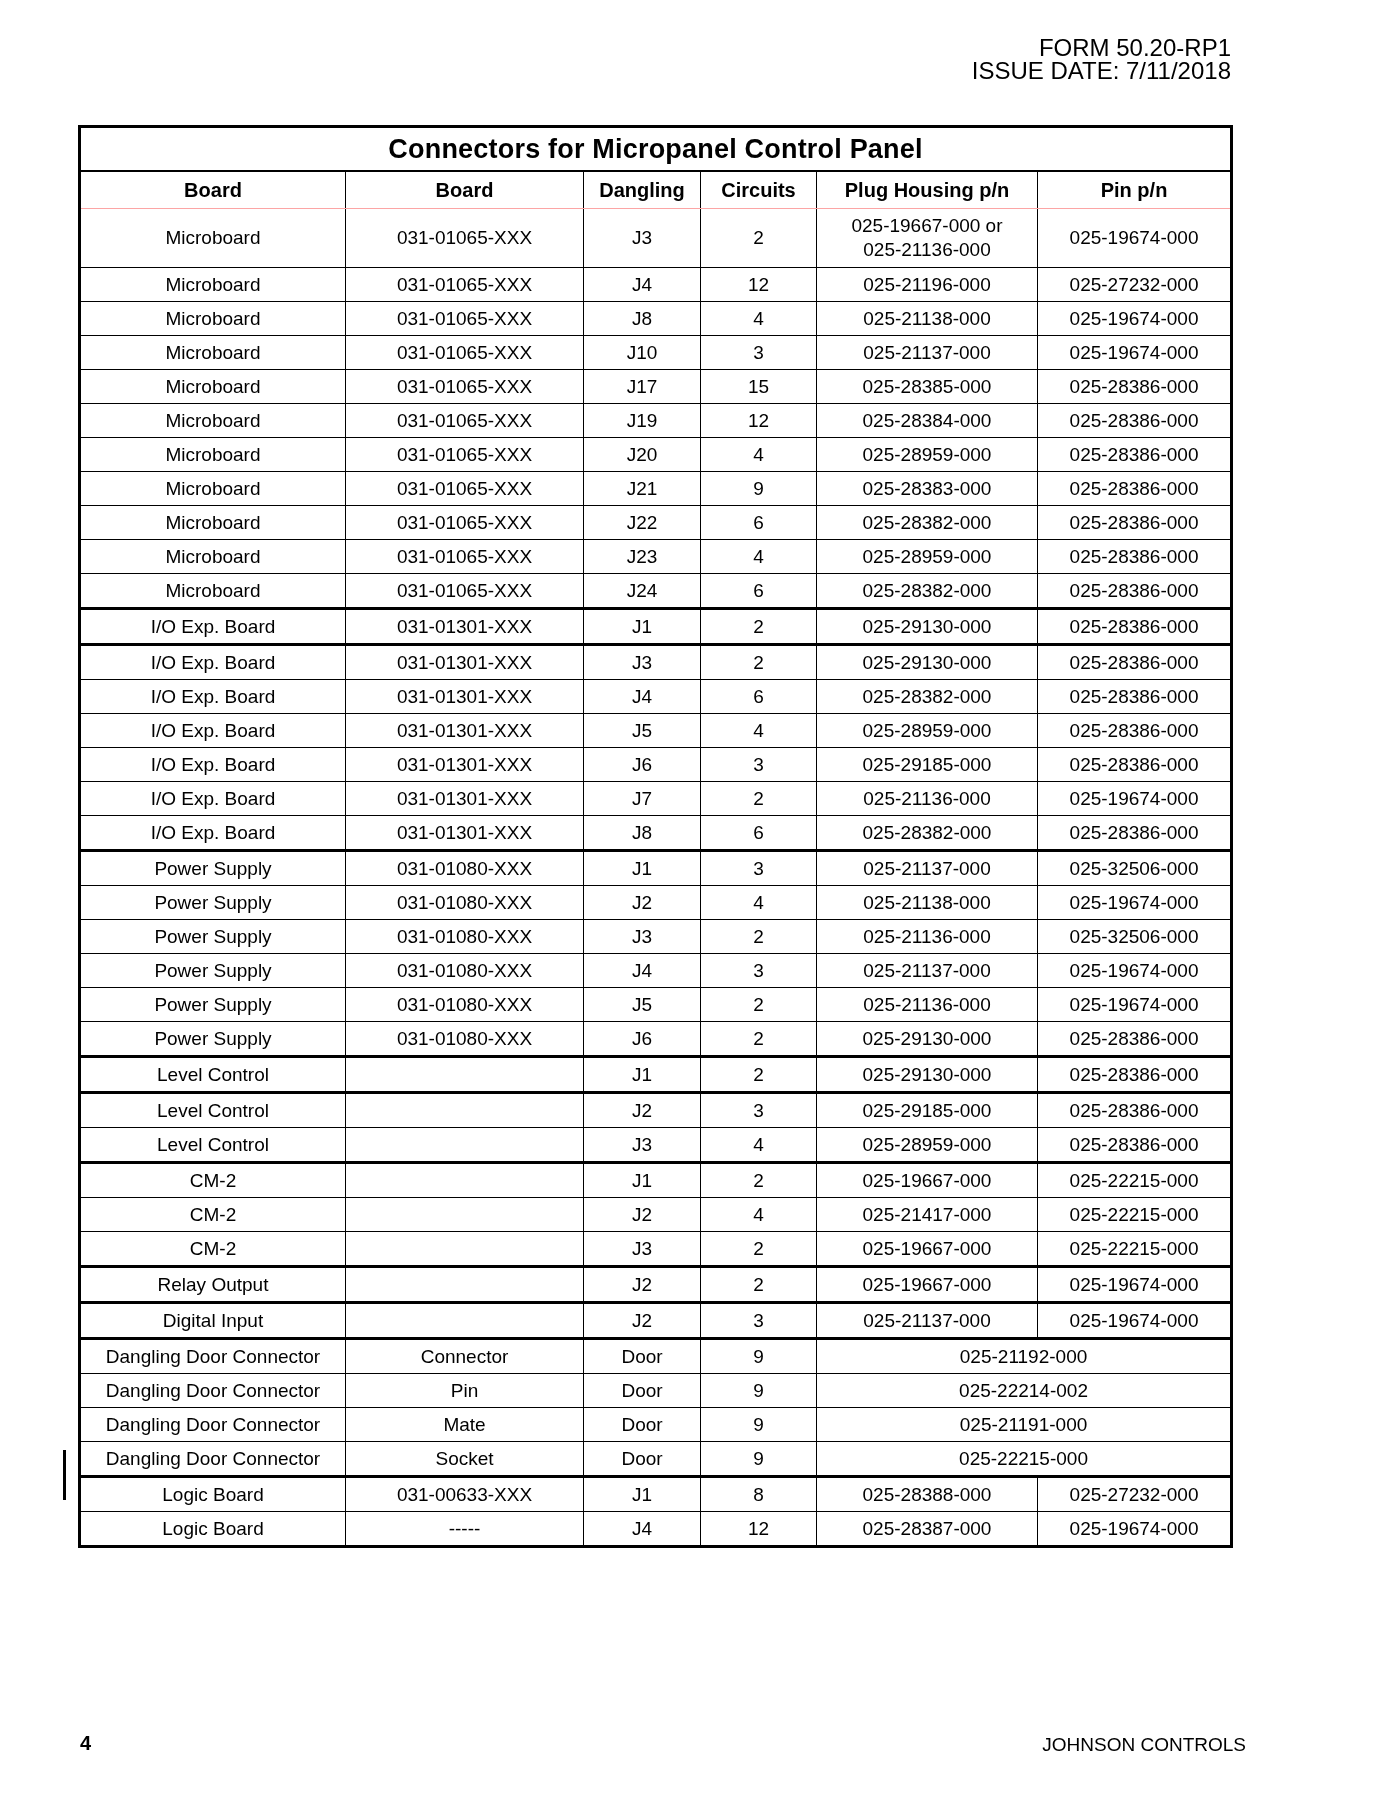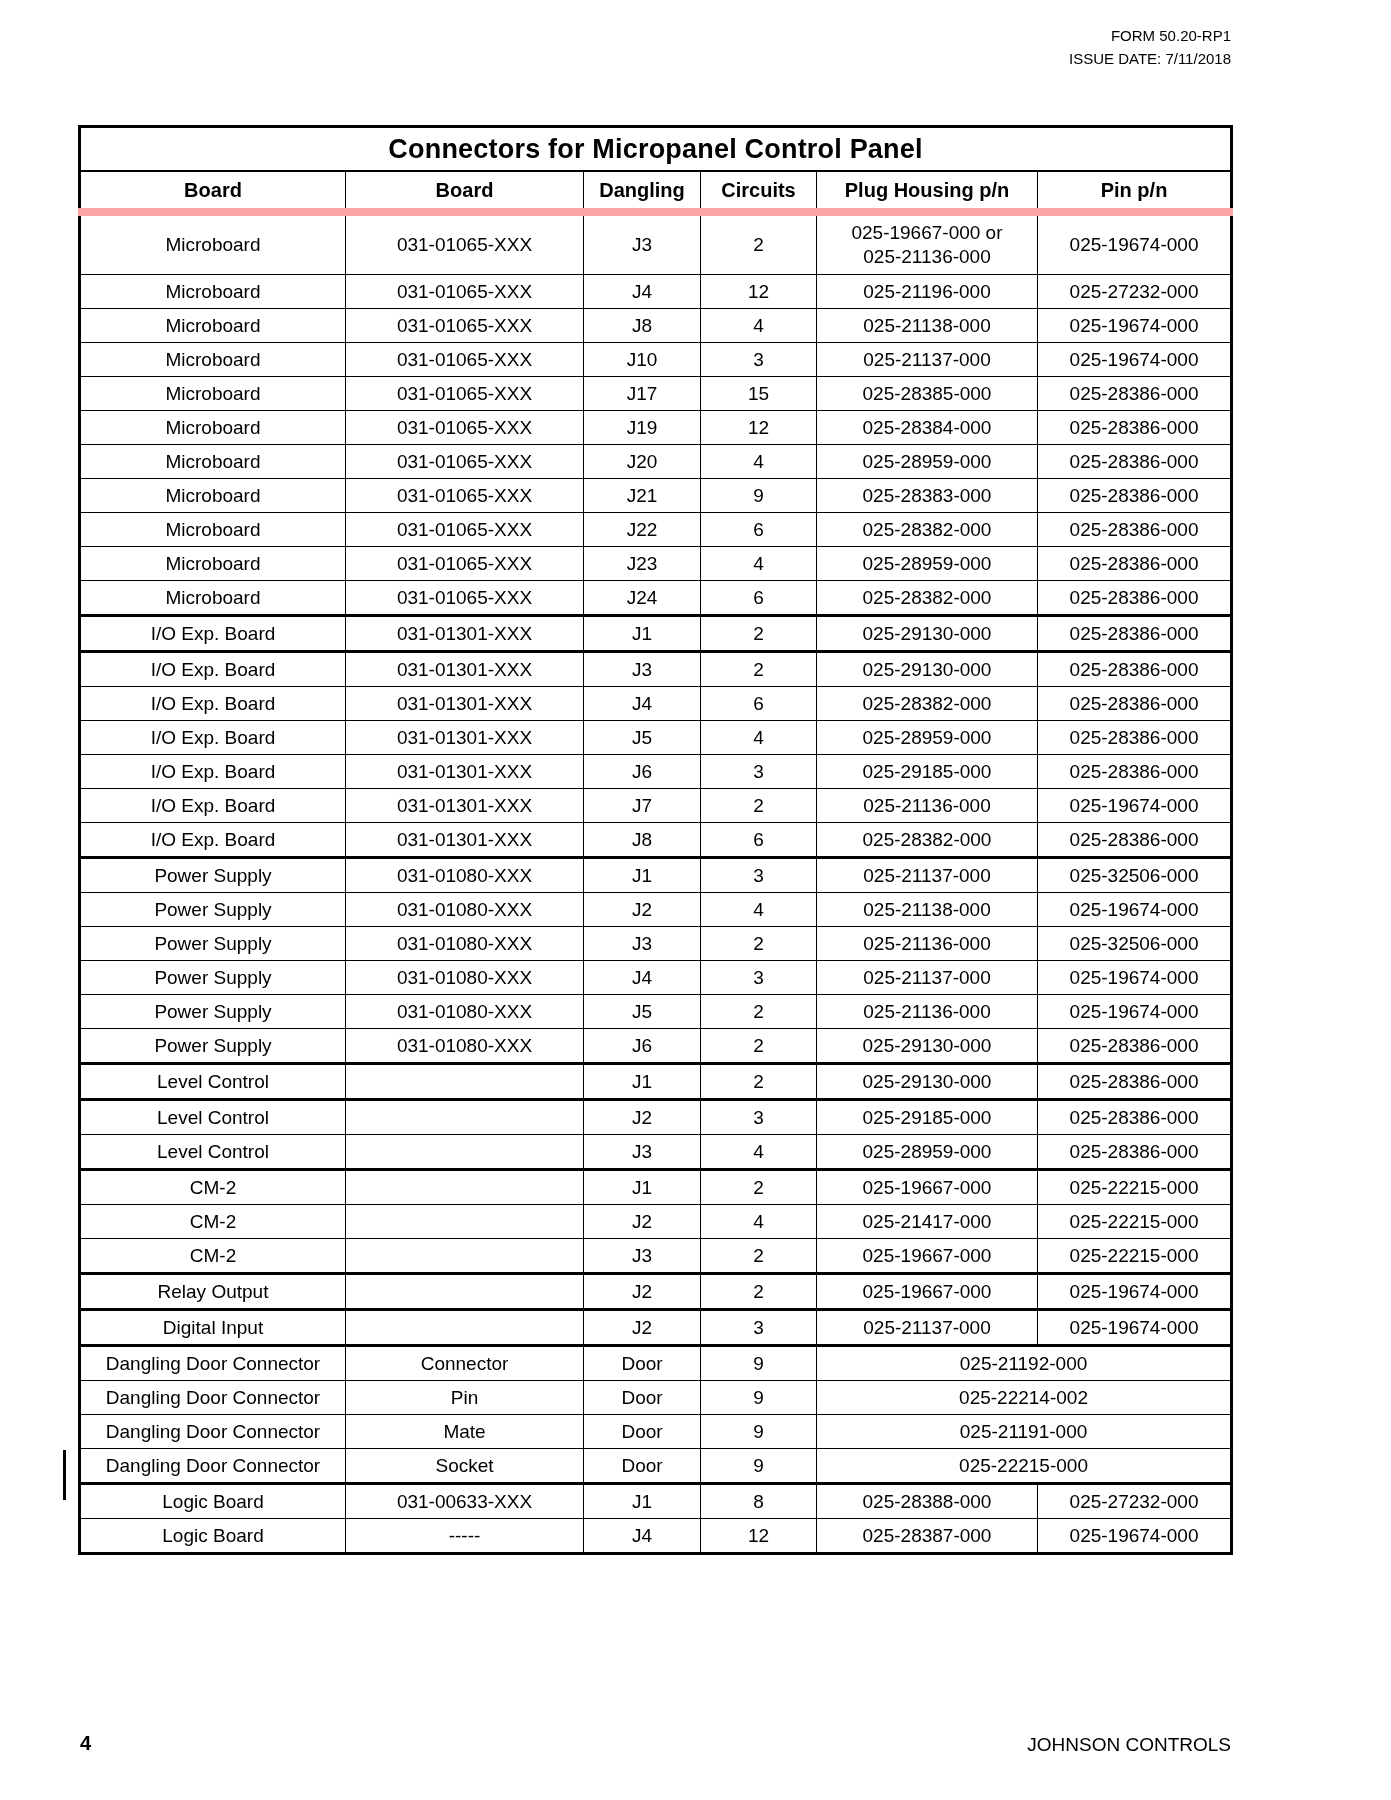--- a/index.html
+++ b/index.html
@@ -10,24 +10,24 @@
   body {
     width: 1391px;
     height: 1800px;
     position: relative;
     font-family: "Liberation Sans", sans-serif;
     color: #000000;
     overflow: hidden;
   }
   .page-header {
     position: absolute;
-    top: 24px;
+    top: 36px;
     right: 160px;
     text-align: right;
-    font-size: 15px;
+    font-size: 24px;
     line-height: 23px;
     white-space: nowrap;
   }
   table.connectors {
     position: absolute;
     left: 78px;
     top: 125px;
     width: 1152px;
     border-collapse: collapse;
     table-layout: fixed;
@@ -43,21 +43,21 @@
     overflow: hidden;
   }
   tr.title-row td {
     border-bottom: 2px solid #000;
     font-weight: bold;
     font-size: 27px;
     height: 42px;
     letter-spacing: 0.2px;
   }
   tr.header-row td {
-    border-bottom: 8px solid #fca5a5;
+    border-bottom: 1px solid #fca5a5;
     font-weight: bold;
     font-size: 20px;
     height: 36px;
   }
   tbody td { height: 33px; }
   tr.row-2line td { height: 58px; }
   tr.thick-top td { border-top: 3px solid #000; }
   td.plug-cell { white-space: pre-line; line-height: 24px; margin-top: 47px; }
   .change-bar {
     position: absolute;
@@ -69,21 +69,21 @@
   }
   .footer-page {
     position: absolute;
     left: 80px;
     top: 1732px;
     font-size: 20px;
     font-weight: bold;
   }
   .footer-company {
     position: absolute;
-    right: 160px;
+    right: 145px;
     top: 1734px;
     font-size: 19px;
     white-space: nowrap;
   }
 </style>
 </head>
 <body>
 
 <div class="page-header">
   <div>FORM 50.20-RP1</div>

